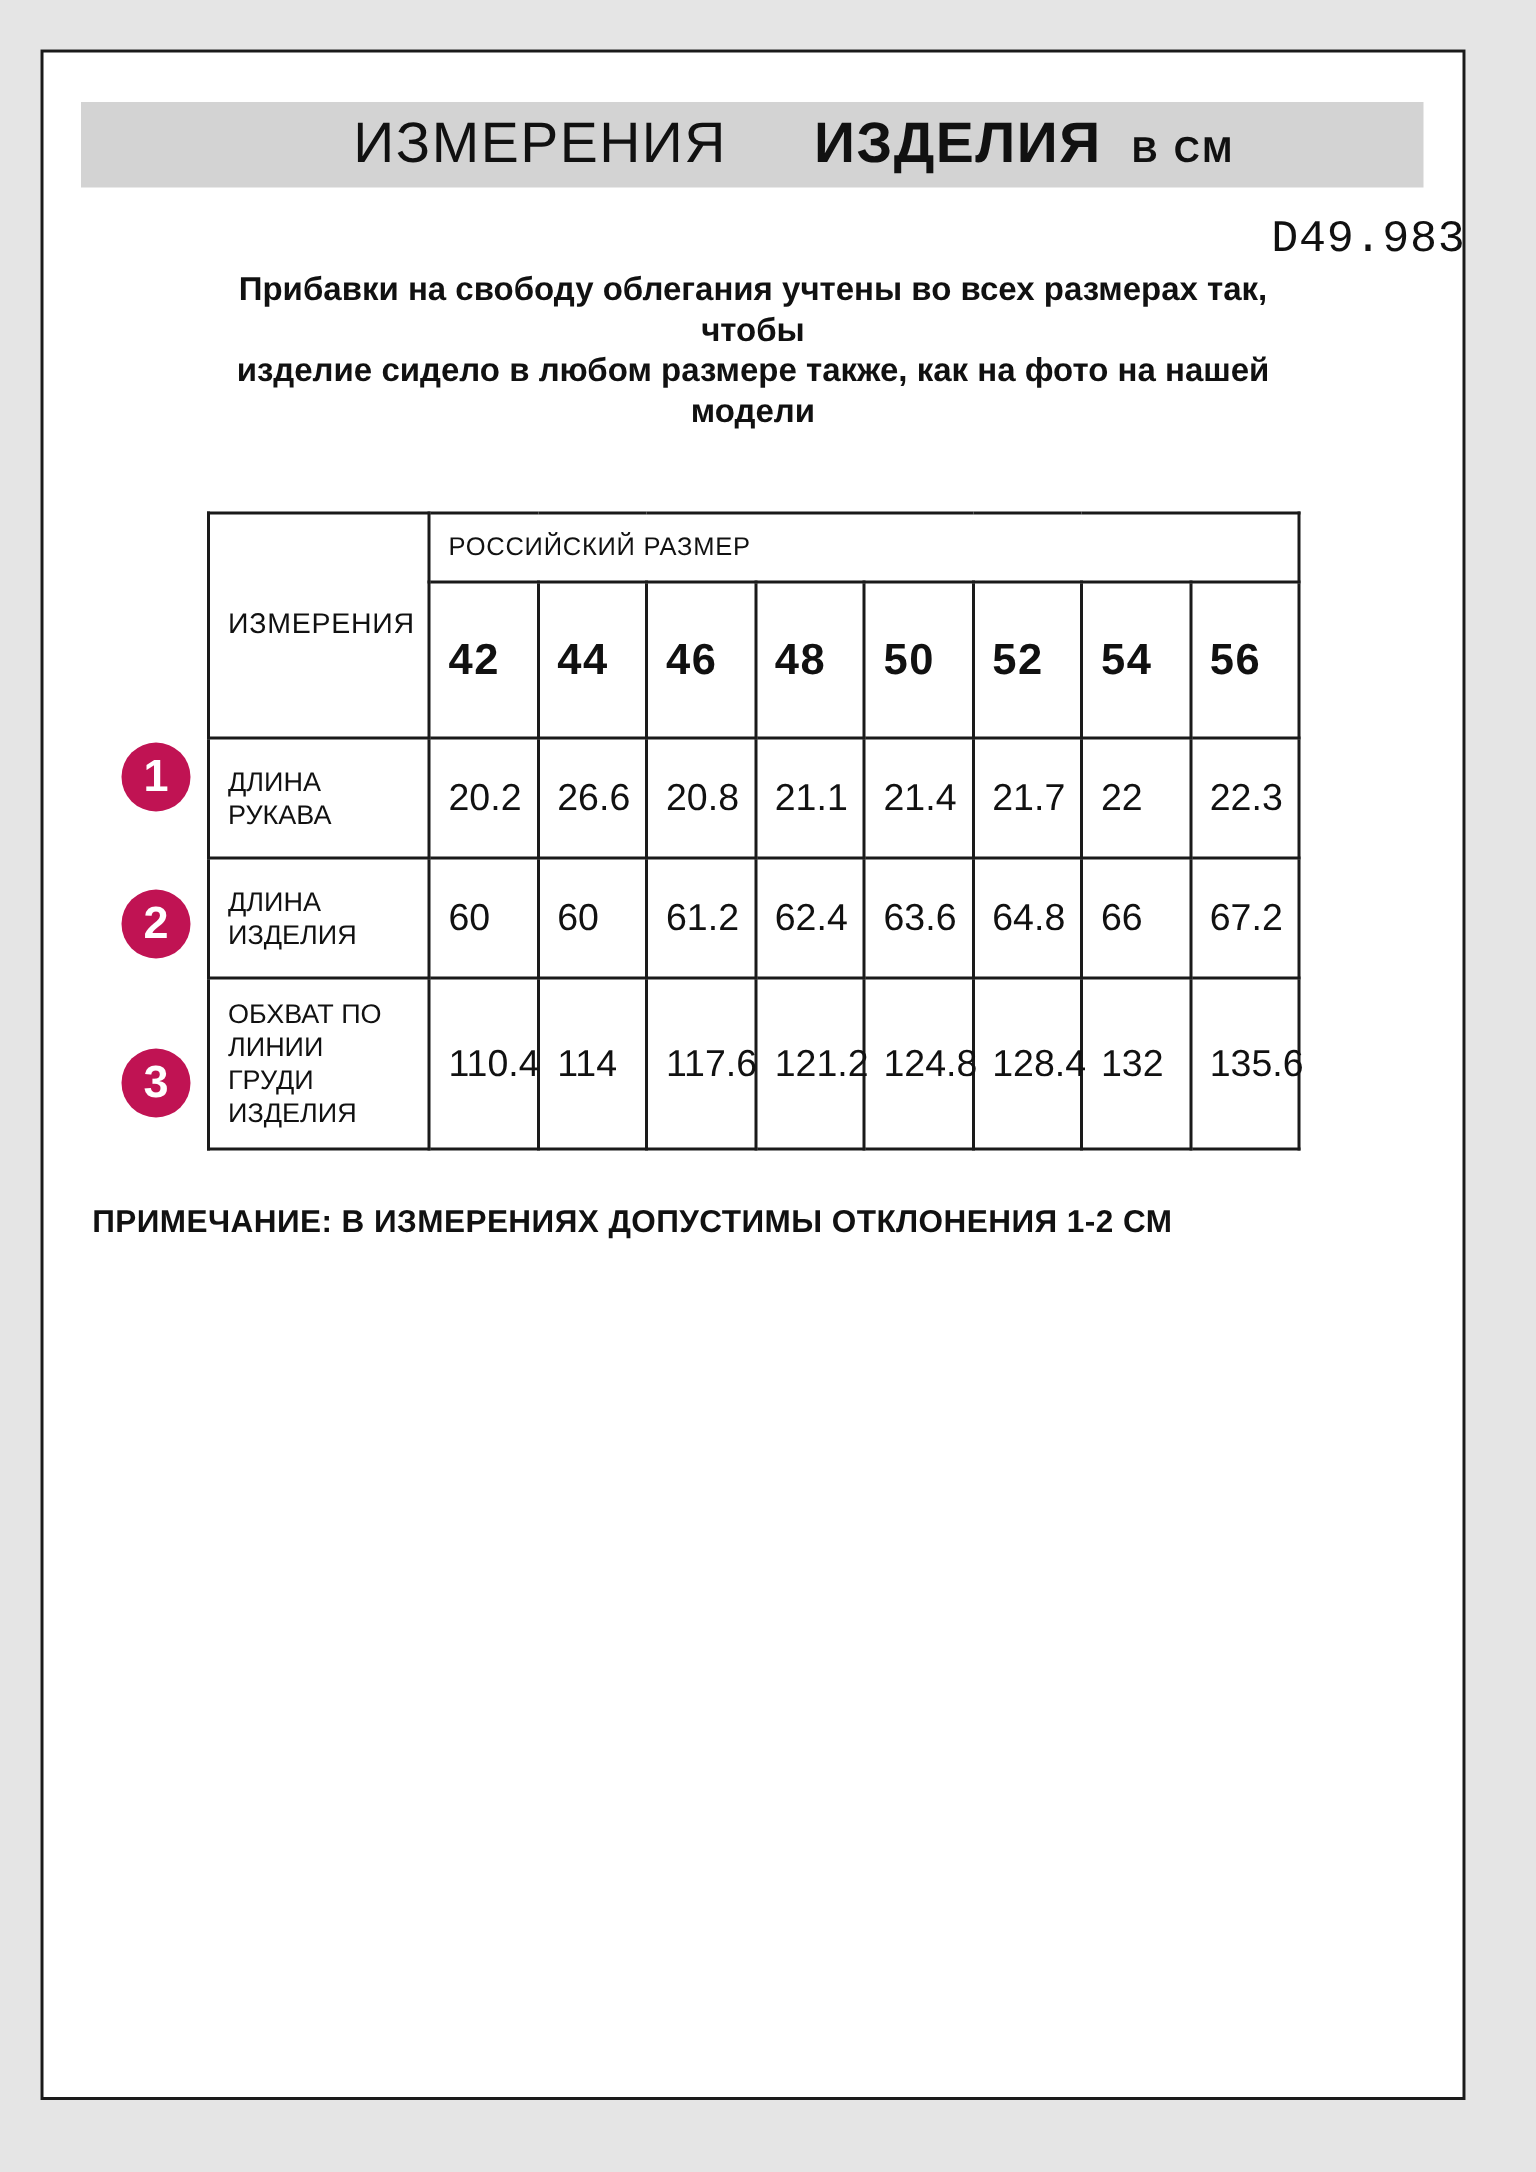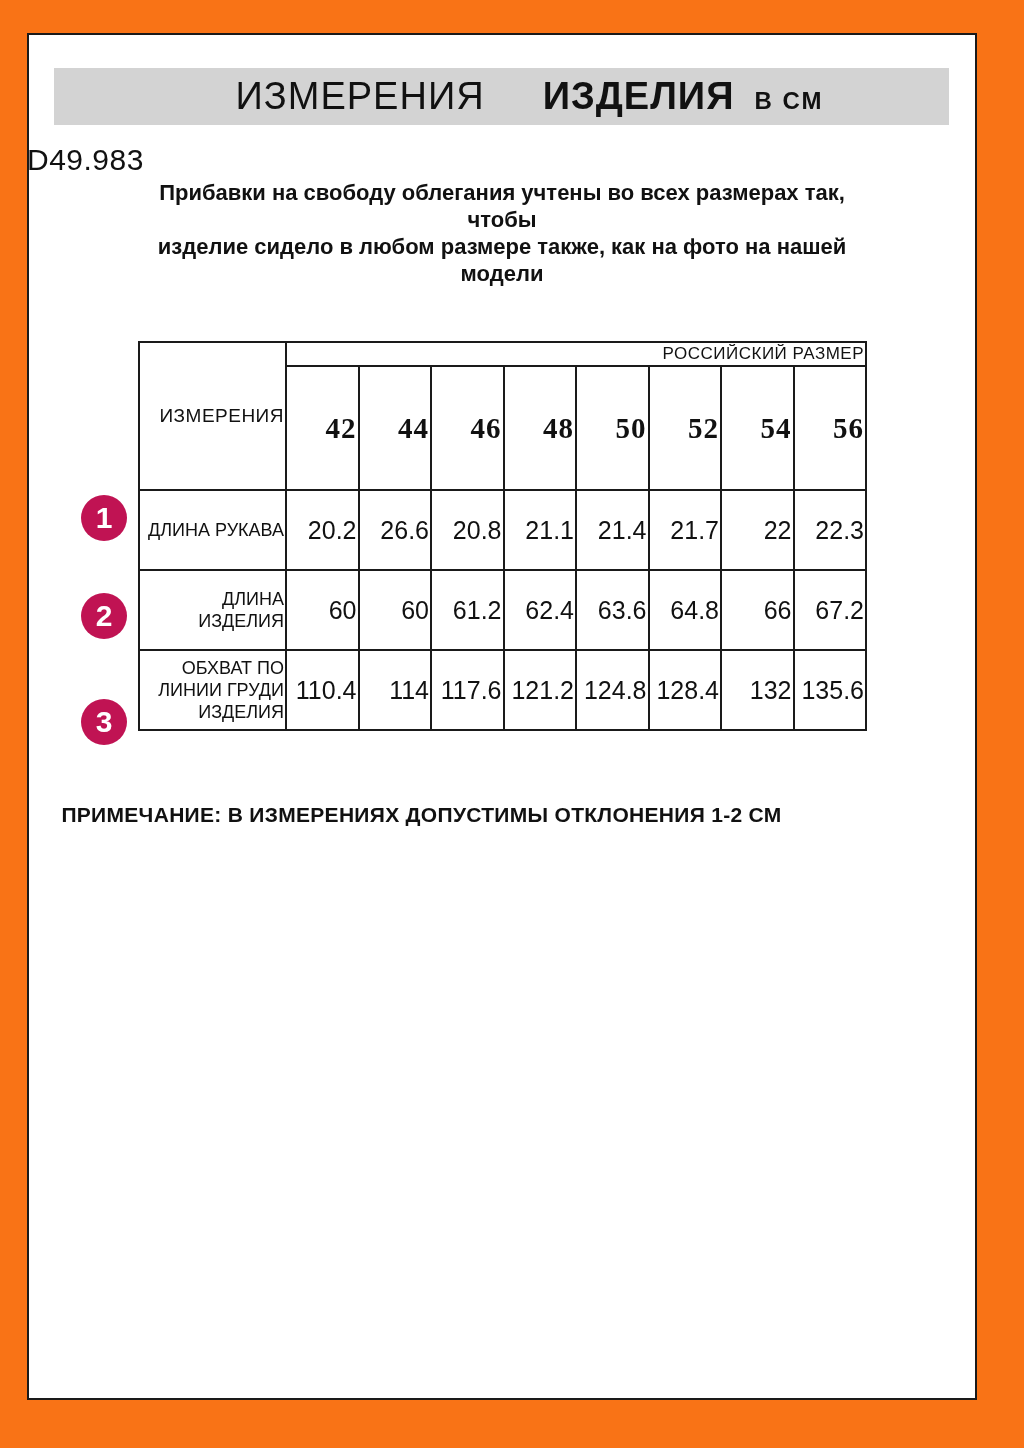--- a/index.html
+++ b/index.html
@@ -5,21 +5,21 @@
   * { margin: 0; padding: 0; box-sizing: border-box; }
   html, body { background: #ffffff; }
   body {
     font-family: "Liberation Sans", "DejaVu Sans", sans-serif;
     color: #111111;
   }
   .page {
     position: relative;
     width: 1024px;
     height: 1448px;
-    background: #f97316;
+    background: #e5e5e5;
     overflow: hidden;
   }
   .frame {
     position: absolute;
     left: 27px; top: 33px;
     width: 950px; height: 1367px;
     border: 2px solid #1a1a1a;
     background: #ffffff;
   }
   .header-bar {
@@ -48,53 +48,54 @@
   .header-bar .unit {
     font-size: 24px;
     font-weight: 600;
     letter-spacing: 2px;
     margin-left: 20px;
   }
   .product-code {
     position: absolute;
     left: 27px; top: 143px;
     width: 950px;
-    text-align: left;
+    text-align: right;
     font-size: 30px;
     font-weight: 400;
     letter-spacing: 0.5px;
+    font-family: Liberation Mono, monospace;
   }
   .description {
     position: absolute;
     left: 122px; top: 179px;
     width: 760px;
     text-align: center;
     font-size: 22px;
     line-height: 27px;
     white-space: pre-line;
     font-weight: bold;
   }
   table.size-table {
     position: absolute;
     left: 138px; top: 341px;
     width: 729px;
     border-collapse: collapse;
     table-layout: fixed;
   }
   table.size-table td, table.size-table th {
     border: 2px solid #1a1a1a;
-    text-align: right;
+    text-align: left;
     vertical-align: middle;
-    padding: 1px;
+    padding: 12px;
     font-weight: 400;
     background: #ffffff;
   }
   col.c-label { width: 147px; }
   tr.r-sizehead { height: 23px; }
-  tr.r-sizes { height: 124px; font-family: Liberation Serif, serif; }
+  tr.r-sizes { height: 104px; }
   tr.r-data { height: 80px; }
   .size-head-cell { font-size: 17px; letter-spacing: 0.5px; }
   .corner-cell { font-size: 19px; letter-spacing: 0.5px; }
   .size-cell { font-size: 29px; font-weight: 700 !important; letter-spacing: 1px; }
   .label-cell { font-size: 18px; line-height: 22px; white-space: pre-line; }
   .value-cell { font-size: 25px; }
   .marker {
     position: absolute;
     left: 81px;
     width: 46px; height: 46px;

